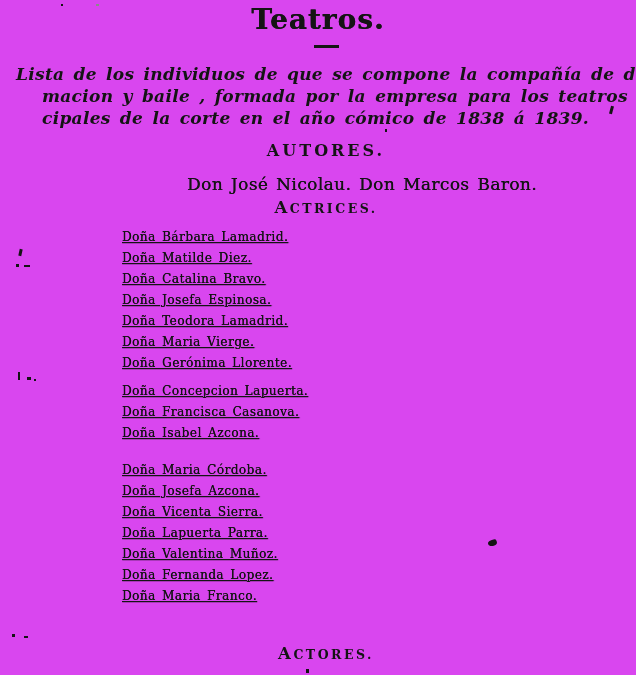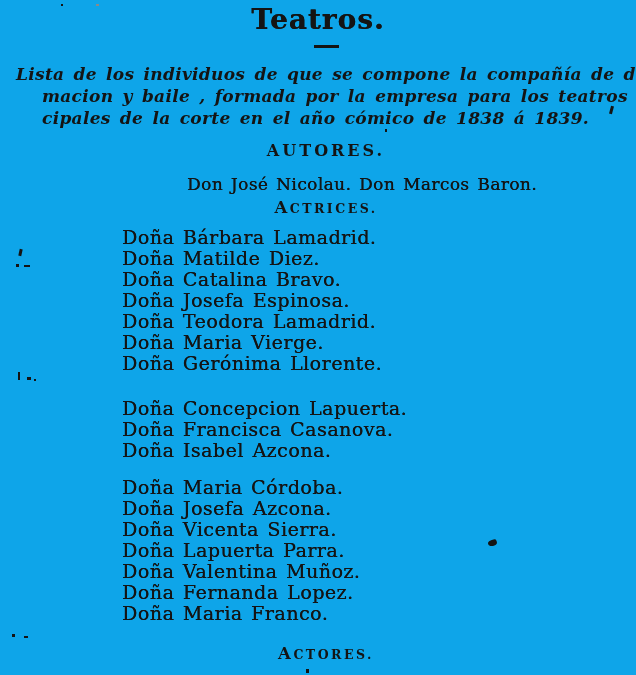--- a/index.html
+++ b/index.html
@@ -6,21 +6,21 @@
   body {
     width: 636px; height: 675px;
     background: #ffffff;
     font-family: "DejaVu Serif", "Liberation Serif", serif;
     color: #141414;
     overflow: hidden;
   }
   .page {
     position: relative;
     width: 636px; height: 675px;
-    background: #0ea5e9;
+    background: #d946ef;
   }
   .center-line {
     position: absolute; left: 0; width: 636px;
     text-align: center; white-space: nowrap;
   }
   .page-title {
     top: 4px;
     font-size: 28px; font-weight: bold;
     letter-spacing: 1px; line-height: 32px;
     text-shadow: 0.3px 0.3px 0 currentColor;
@@ -53,27 +53,28 @@
   .heading-smallcaps {
     font-size: 12.5px; font-weight: bold; letter-spacing: 2.5px;
     line-height: 16px;
     transform: translateX(8px);
   }
   .heading-smallcaps::first-letter { font-size: 16.5px; }
   .h-actrices { top: 200px; }
   .h-actores  { top: 646px; }
   .names {
     position: absolute; left: 122px; top: 227px;
-    font-size: 19px; line-height: 21px;
+    font-size: 12px; line-height: 21px;
     letter-spacing: 0.5px; word-spacing: 2px;
     text-shadow: 0.25px 0.25px 0 currentColor;
     white-space: nowrap;
+    text-decoration: underline;
   }
   .name-group.g2 { }
-  .name-group.g3 { margin-top: 24px; }
+  .name-group.g3 { margin-top: 7px; }
   .name-group.g4 { margin-top: 16px; }
   .artifact { position: absolute; background: #141414; }
   .artifact.gray { background: #8a8a8a; }
   .artifact.round { border-radius: 50% 40% 50% 60%; }
 </style>
 </head>
 <body>
 
 <div class="page">
 

